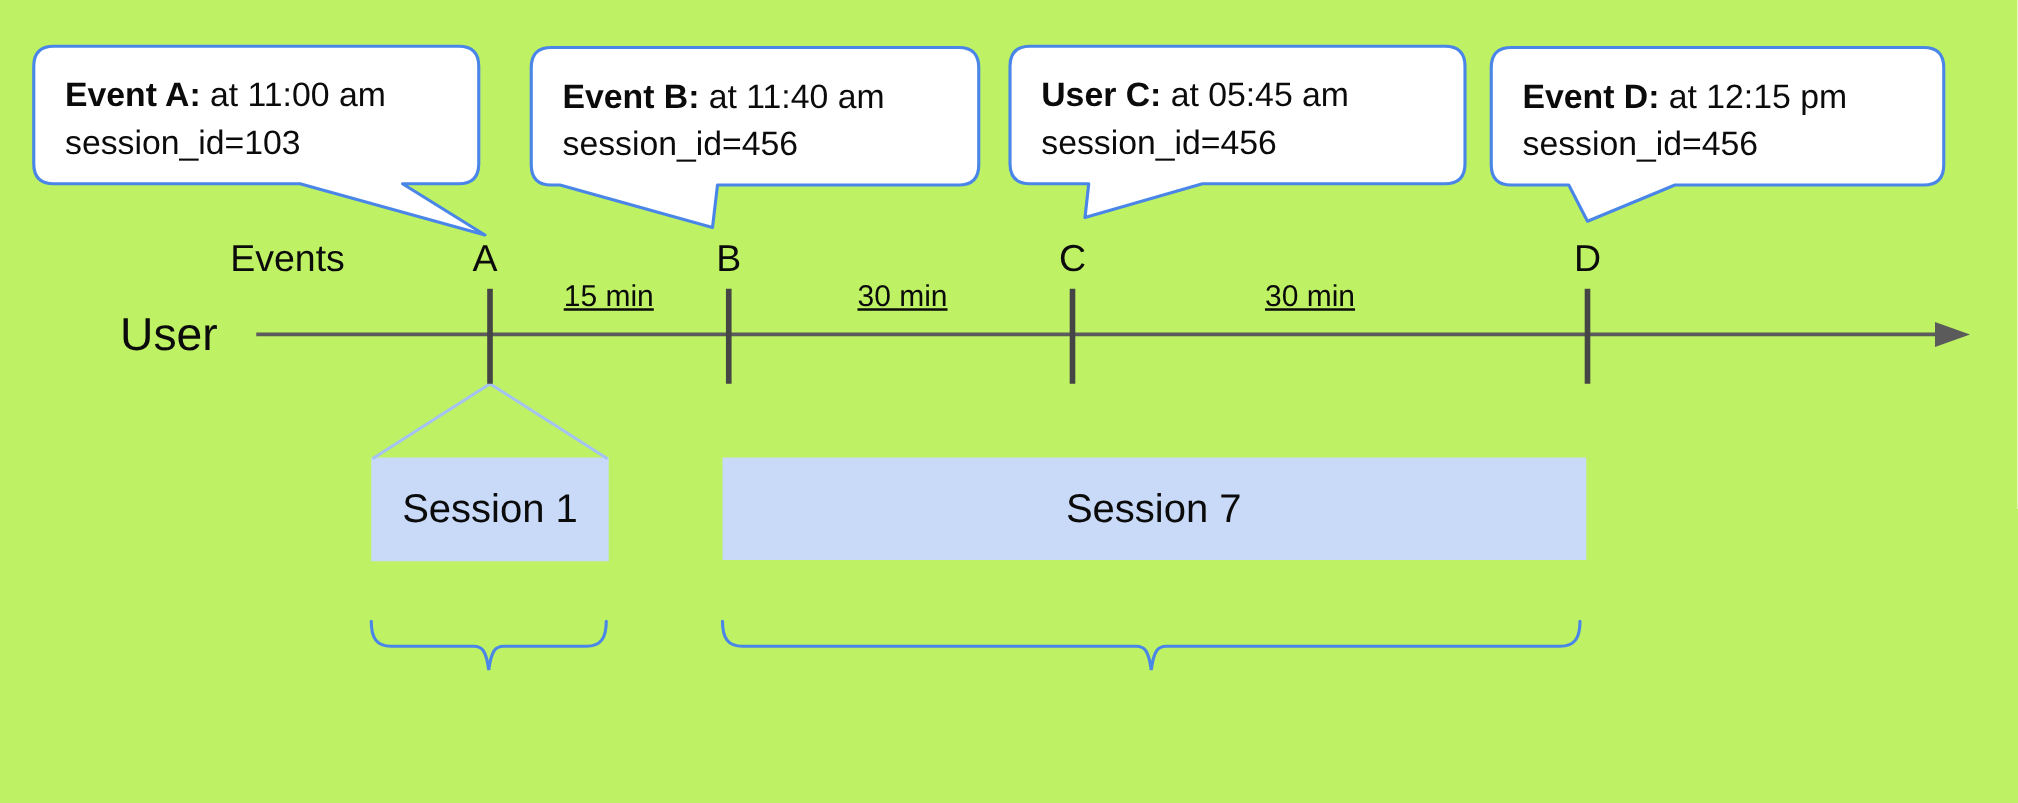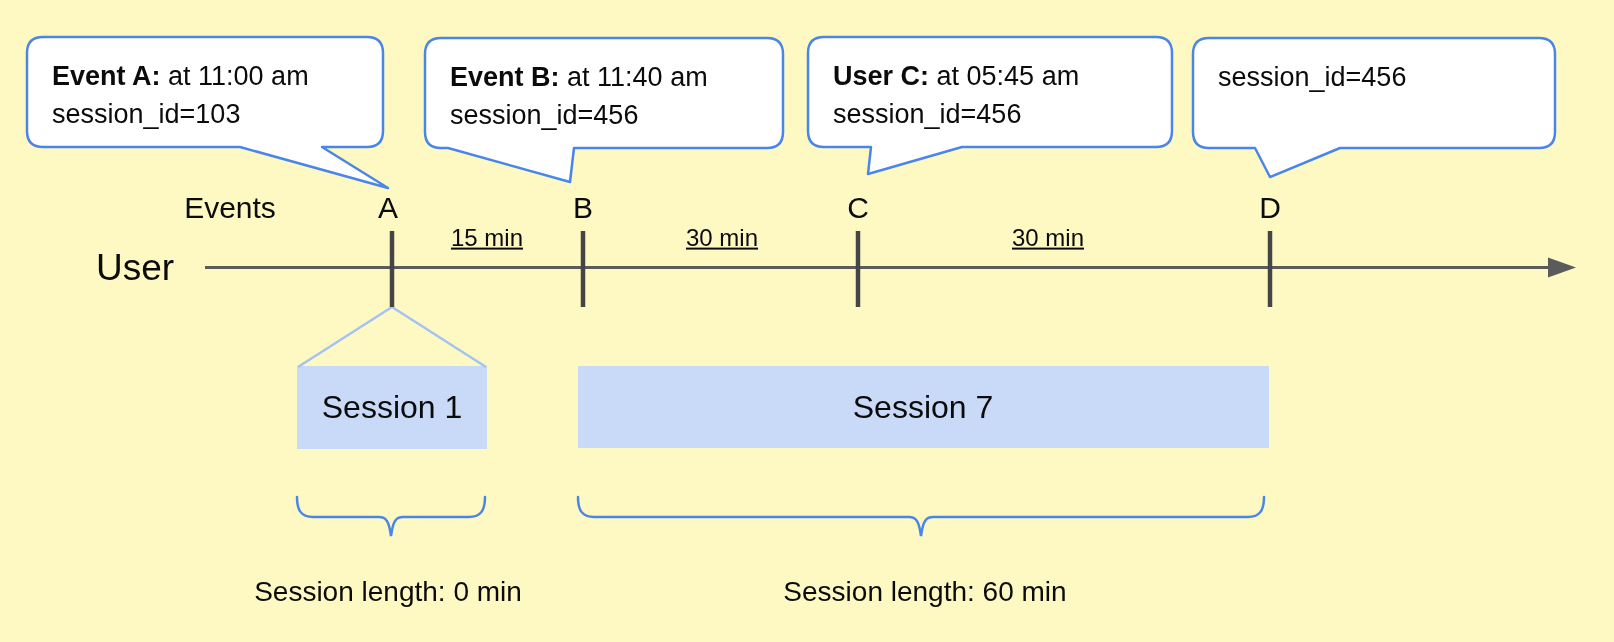--- a/index.html
+++ b/index.html
@@ -1,19 +1,19 @@
 <!DOCTYPE html>
 <html style="--accent-blue: #4a86e8; --funnel-blue: #a4c2f4; --session-fill: #c9daf8; --line-gray: #5b5b5b; --tick-gray: #454545; --text-color: #0b0b0b;"><head>
 <meta charset="utf-8">
 <style>
   html,body{margin:0;padding:0;background:#ffffff;}
   .canvas{
     position:relative;
     width:1614px;height:642px;
-    background:#fef9c3;
+    background:#bef264;
     overflow:hidden;
     font-family:"Liberation Sans","DejaVu Sans",sans-serif;
   }
   .layer{position:absolute;left:0;top:0;width:1614px;height:642px;}
   .bubble-path{fill:#ffffff;stroke:var(--accent-blue);stroke-width:2.5;stroke-linejoin:round;}
   .axis{stroke:var(--line-gray);stroke-width:3;fill:none;}
   .arrowhead{fill:var(--line-gray);stroke:none;}
   .tick{stroke:var(--tick-gray);stroke-width:4.5;}
   .funnel{stroke:var(--funnel-blue);stroke-width:2.5;}
   .sess{fill:var(--session-fill);stroke:none;}
@@ -70,34 +70,33 @@
   </div>
   <div class="txt bubble-text" style="left:450px;top:58px;">
     <div><b>Event B:</b> <span>at 11:40 am</span></div>
     <div>session_id=456</div>
   </div>
   <div class="txt bubble-text" style="left:833px;top:57px;">
     <div><b>User C:</b> <span>at 05:45 am</span></div>
     <div>session_id=456</div>
   </div>
   <div class="txt bubble-text" style="left:1218px;top:58px;">
+    <div><b>Event D:</b> <span>at 12:15 pm</span></div>
     <div>session_id=456</div>
   </div>
 
   <div class="txt events-label cx" style="left:230px;top:190px;">Events</div>
   <div class="txt letter cx" style="left:388px;top:190px;">A</div>
   <div class="txt letter cx" style="left:583px;top:190px;">B</div>
   <div class="txt letter cx" style="left:858px;top:190px;">C</div>
   <div class="txt letter cx" style="left:1270px;top:190px;">D</div>
 
   <div class="txt user-label" style="left:96px;top:246px;">User</div>
 
   <div class="txt interval cc" style="left:487px;top:238px;">15 min</div>
   <div class="txt interval cc" style="left:722px;top:238px;">30 min</div>
   <div class="txt interval cc" style="left:1048px;top:238px;">30 min</div>
 
   <div class="txt session-label cc" style="left:392px;top:407px;">Session 1</div>
   <div class="txt session-label cc" style="left:923px;top:407px;">Session 7</div>
 
-  <div class="txt length-label cc" style="left:388px;top:592px;">Session length: 0 min</div>
-  <div class="txt length-label cc" style="left:925px;top:592px;">Session length: 60 min</div>
 
 </div>
 
 </body></html>

